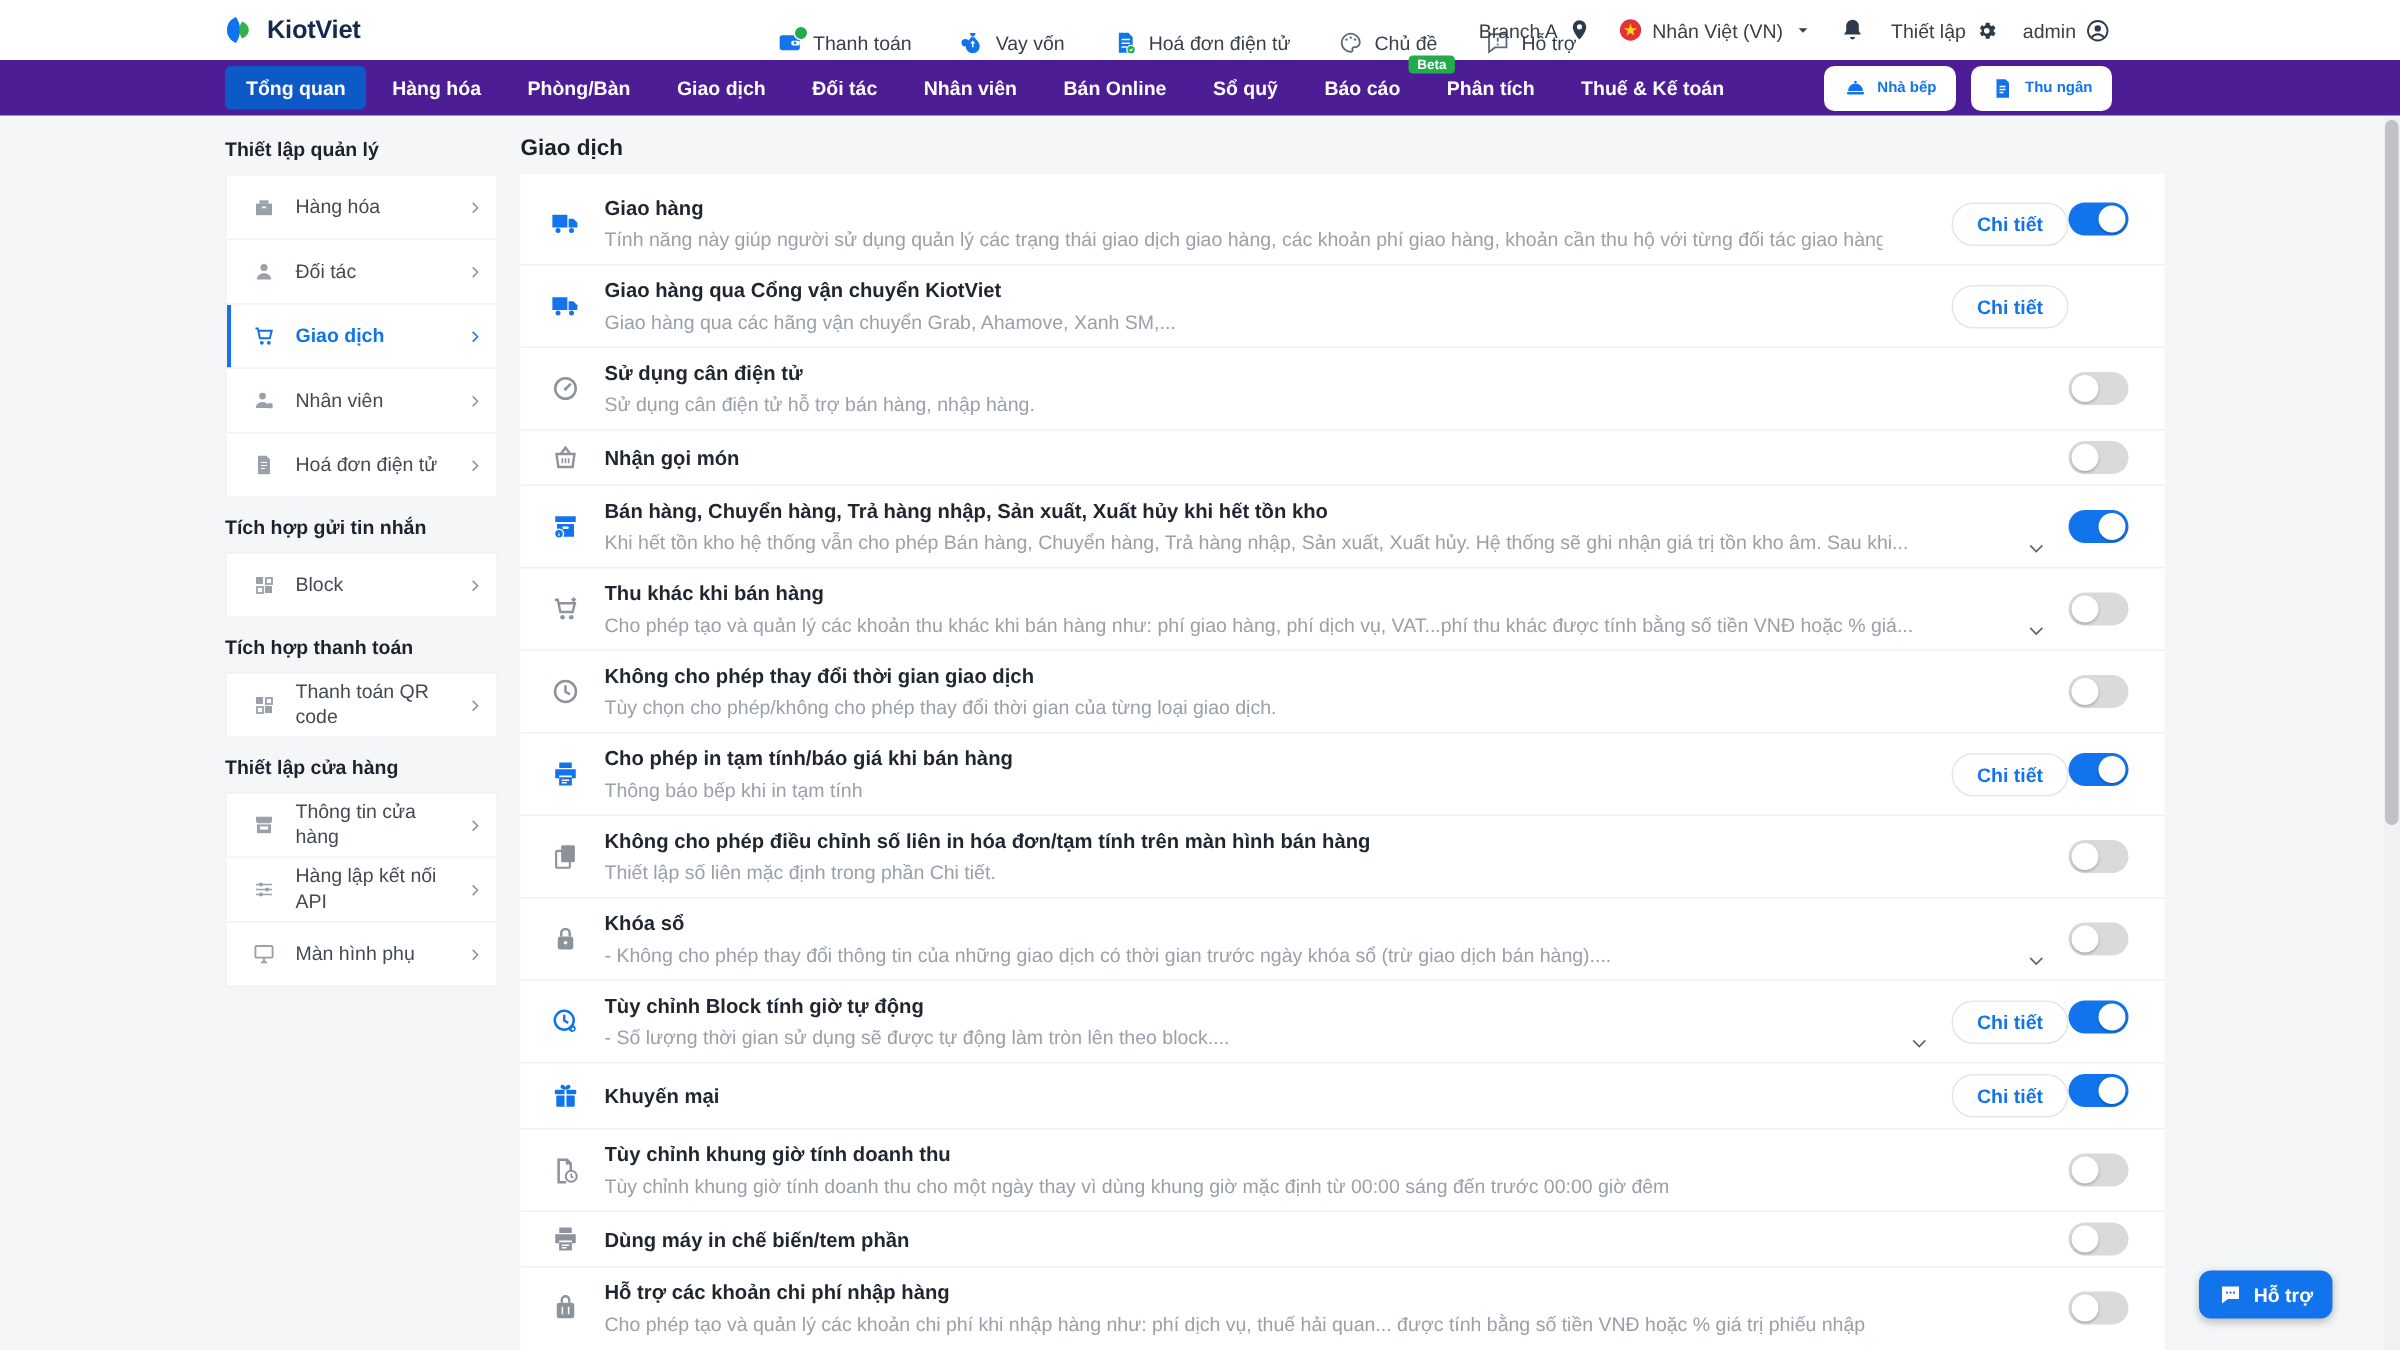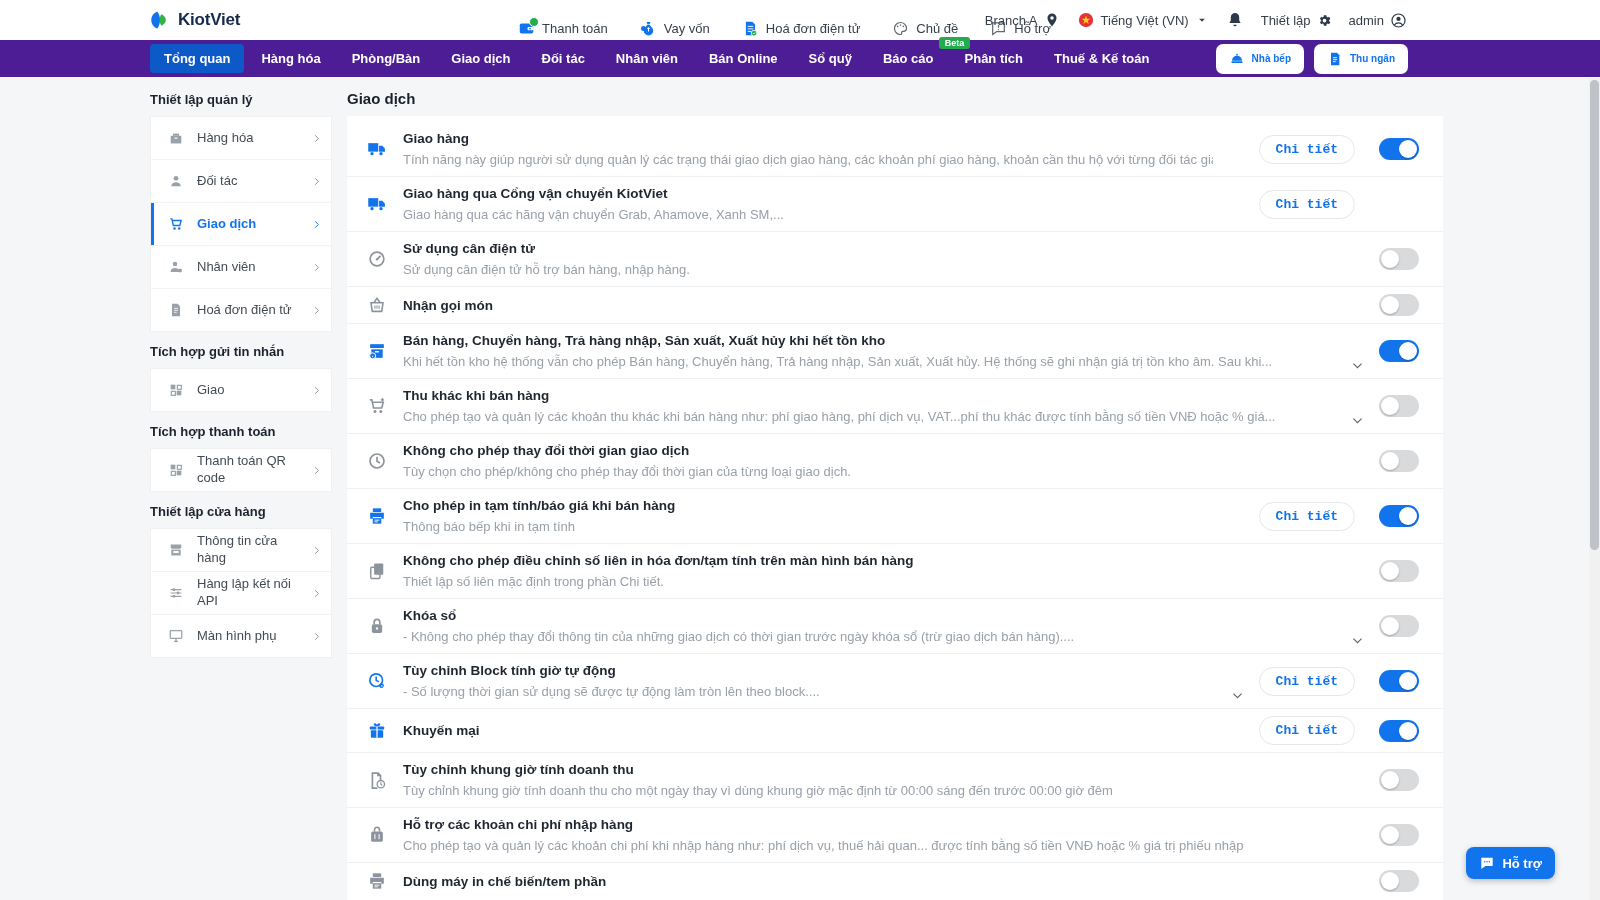--- a/index.html
+++ b/index.html
@@ -49,21 +49,21 @@
   .card{position:absolute;left:347px;top:116px;width:1096px;bottom:-40px;background:#fff;padding-top:6px;}
   .srow{display:flex;align-items:center;padding:7px 24px 7px 18px;border-bottom:1px solid #eef0f2;}
   .srow:last-child{border-bottom:none;}
   .row-icon{width:24px;margin-right:14px;}
   .ic-blue{color:#1274ec;}
   .ic-gray{color:#8d939c;}
   .srow-text{flex:1;min-width:0;position:relative;padding-right:38px;}
   .srow-title{font-size:13.5px;font-weight:700;color:#1f2630;line-height:19px;white-space:nowrap;overflow:hidden;}
   .srow-desc{font-size:13px;color:#99a0a9;line-height:18px;margin-top:3px;white-space:nowrap;overflow:hidden;}
   .expand{position:absolute;right:6px;bottom:-2px;color:#5d646c;cursor:pointer;}
-  .srow-actions{flex:none;display:flex;align-items:center;gap:24px;margin-left:8px;font-family:Liberation Mono, monospace;}
+  .srow-actions{flex:none;display:flex;align-items:flex-start;margin-left:8px;}
   .detail-btn{height:29px;padding:0 16px;border-radius:15px;border:1px solid #e4e6ea;background:#fff;color:#1274ec;font-size:13px;font-weight:600;cursor:pointer;font-family:inherit;}
   .toggle{width:40px;height:22px;border-radius:11px;position:relative;display:inline-block;cursor:pointer;flex:none;}
   .toggle.on{background:#1274ec;}
   .toggle.off{background:#d9dadc;}
   .knob{position:absolute;top:2px;width:18px;height:18px;border-radius:50%;background:#fff;box-shadow:0 1px 2px rgba(0,0,0,.25);}
   .toggle.on .knob{right:2px;}
   .toggle.off .knob{left:2px;}
   .toggle-spacer{width:40px;height:22px;flex:none;}
 
   
@@ -150,21 +150,21 @@
           </svg>
         </span>
     </span>
     <span class="tb-group">
       <span class="icon">
           <svg viewBox="0 0 24 24" width="18" height="18" fill="currentColor">
             <circle cx="12" cy="12" r="9.5" fill="#e33238"></circle>
             <path d="M12 6.2l1.4 4.2h4.4l-3.6 2.6 1.4 4.2-3.6-2.6-3.6 2.6 1.4-4.2-3.6-2.6h4.4z" fill="#ffd012"></path>
           </svg>
         </span>
-      <span>Tiếng Việt (VN)</span>
+      <span>Nhân Việt (VN)</span>
       <span class="icon">
           <svg viewBox="0 0 24 24" width="14" height="14" fill="currentColor">
             <path d="M7 10l5 5 5-5z"></path>
           </svg>
         </span>
     </span>
     <span class="icon tb-dark">
         <svg viewBox="0 0 24 24" width="18" height="18" fill="currentColor">
           <path d="M12 2.8a5.6 5.6 0 0 0-5.6 5.6v4.4L4.5 16h15l-1.9-3.2V8.4A5.6 5.6 0 0 0 12 2.8z"></path>
           <path d="M9.8 18.2a2.2 2.2 0 0 0 4.4 0z"></path>
@@ -309,21 +309,21 @@
     <div class="sb-card">
       <div class="sb-item">
         <span class="icon">
           <svg viewBox="0 0 24 24" width="16" height="16" fill="currentColor">
             <rect x="4" y="4" width="7" height="7"></rect>
             <rect x="14" y="5" width="6" height="6" fill="none" stroke="currentColor" stroke-width="1.8"></rect>
             <rect x="5" y="14" width="6" height="6" fill="none" stroke="currentColor" stroke-width="1.8"></rect>
             <rect x="13" y="13" width="7" height="7"></rect>
           </svg>
         </span>
-        <span class="sb-label">Giao</span>
+        <span class="sb-label">Block</span>
         <span class="icon chev">
           <svg viewBox="0 0 24 24" width="13" height="13" fill="currentColor">
             <path d="M9.5 6l6 6-6 6" fill="none" stroke="currentColor" stroke-width="1.8"></path>
           </svg>
         </span>
       </div>
     </div>
     <div class="sb-heading">Tích hợp thanh toán</div>
     <div class="sb-card">
       <div class="sb-item">
@@ -652,46 +652,46 @@
       </div>
       <div class="srow-actions">
         <span class="toggle off">
           <span class="knob"></span>
         </span>
       </div>
     </div>
     <div class="srow">
       <span class="icon row-icon ic-gray">
         <svg viewBox="0 0 24 24" width="20" height="20" fill="currentColor">
-          <rect x="5" y="7.8" width="14" height="12.4" rx="2"></rect>
-          <path d="M9 7.8V5.6a3 3 0 0 1 6 0v2.2" fill="none" stroke="currentColor" stroke-width="1.9"></path>
-          <path d="M9.5 11v6M14.5 11v6" stroke="#fff" stroke-width="1.2" fill="none"></path>
-        </svg>
-      </span>
-      <div class="srow-text">
-        <div class="srow-title">Hỗ trợ các khoản chi phí nhập hàng</div>
-        <div class="srow-desc">Cho phép tạo và quản lý các khoản chi phí khi nhập hàng như: phí dịch vụ, thuế hải quan... được tính bằng số tiền VNĐ hoặc % giá trị phiếu nhập</div>
-      </div>
-      <div class="srow-actions">
-        <span class="toggle off">
-          <span class="knob"></span>
-        </span>
-      </div>
-    </div>
-    <div class="srow">
-      <span class="icon row-icon ic-gray">
-        <svg viewBox="0 0 24 24" width="20" height="20" fill="currentColor">
           <path d="M7 2.8h10v4.4H7z"></path>
           <path d="M3.8 8.2h16.4v7.2h-3.1v-2.2H6.9v2.2H3.8z"></path>
           <path d="M6.9 14.6h10.2v6.6H6.9z"></path>
           <path d="M9 17h6M9 19h4" stroke="#fff" stroke-width="1.1" fill="none"></path>
         </svg>
       </span>
       <div class="srow-text">
         <div class="srow-title">Dùng máy in chế biến/tem phần</div>
+      </div>
+      <div class="srow-actions">
+        <span class="toggle off">
+          <span class="knob"></span>
+        </span>
+      </div>
+    </div>
+    <div class="srow">
+      <span class="icon row-icon ic-gray">
+        <svg viewBox="0 0 24 24" width="20" height="20" fill="currentColor">
+          <rect x="5" y="7.8" width="14" height="12.4" rx="2"></rect>
+          <path d="M9 7.8V5.6a3 3 0 0 1 6 0v2.2" fill="none" stroke="currentColor" stroke-width="1.9"></path>
+          <path d="M9.5 11v6M14.5 11v6" stroke="#fff" stroke-width="1.2" fill="none"></path>
+        </svg>
+      </span>
+      <div class="srow-text">
+        <div class="srow-title">Hỗ trợ các khoản chi phí nhập hàng</div>
+        <div class="srow-desc">Cho phép tạo và quản lý các khoản chi phí khi nhập hàng như: phí dịch vụ, thuế hải quan... được tính bằng số tiền VNĐ hoặc % giá trị phiếu nhập</div>
       </div>
       <div class="srow-actions">
         <span class="toggle off">
           <span class="knob"></span>
         </span>
       </div>
     </div>
   </div>
 
 <button class="support-btn">

